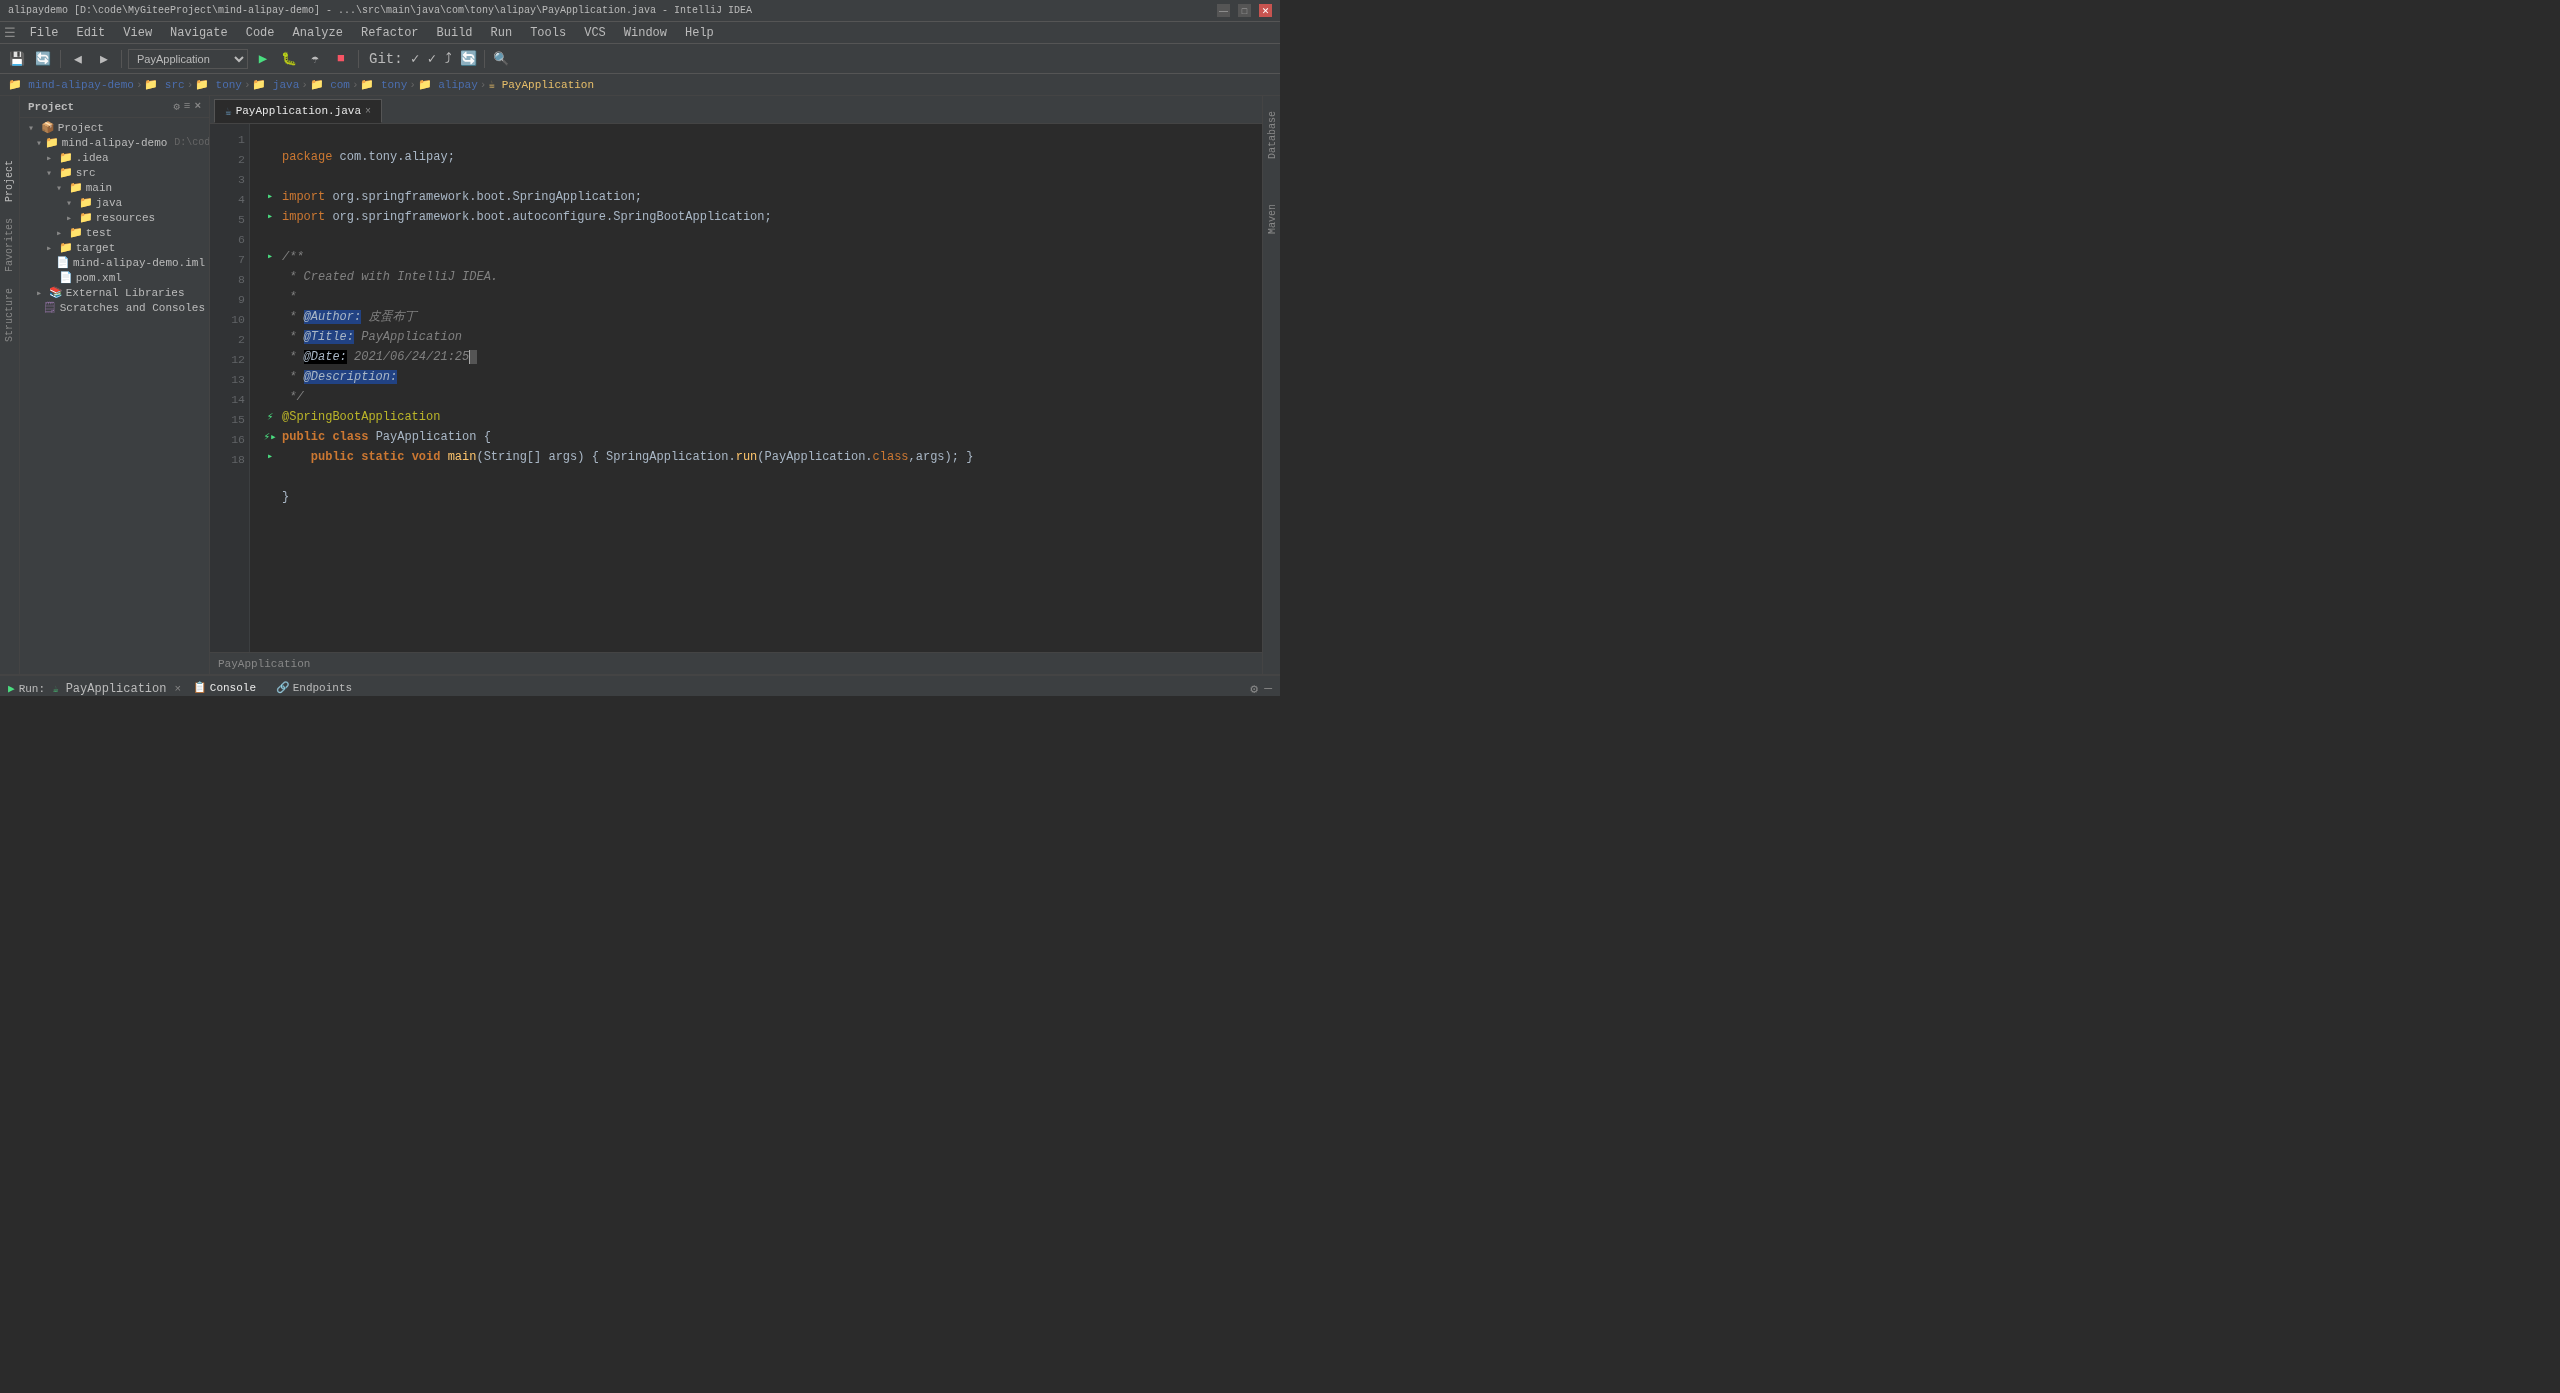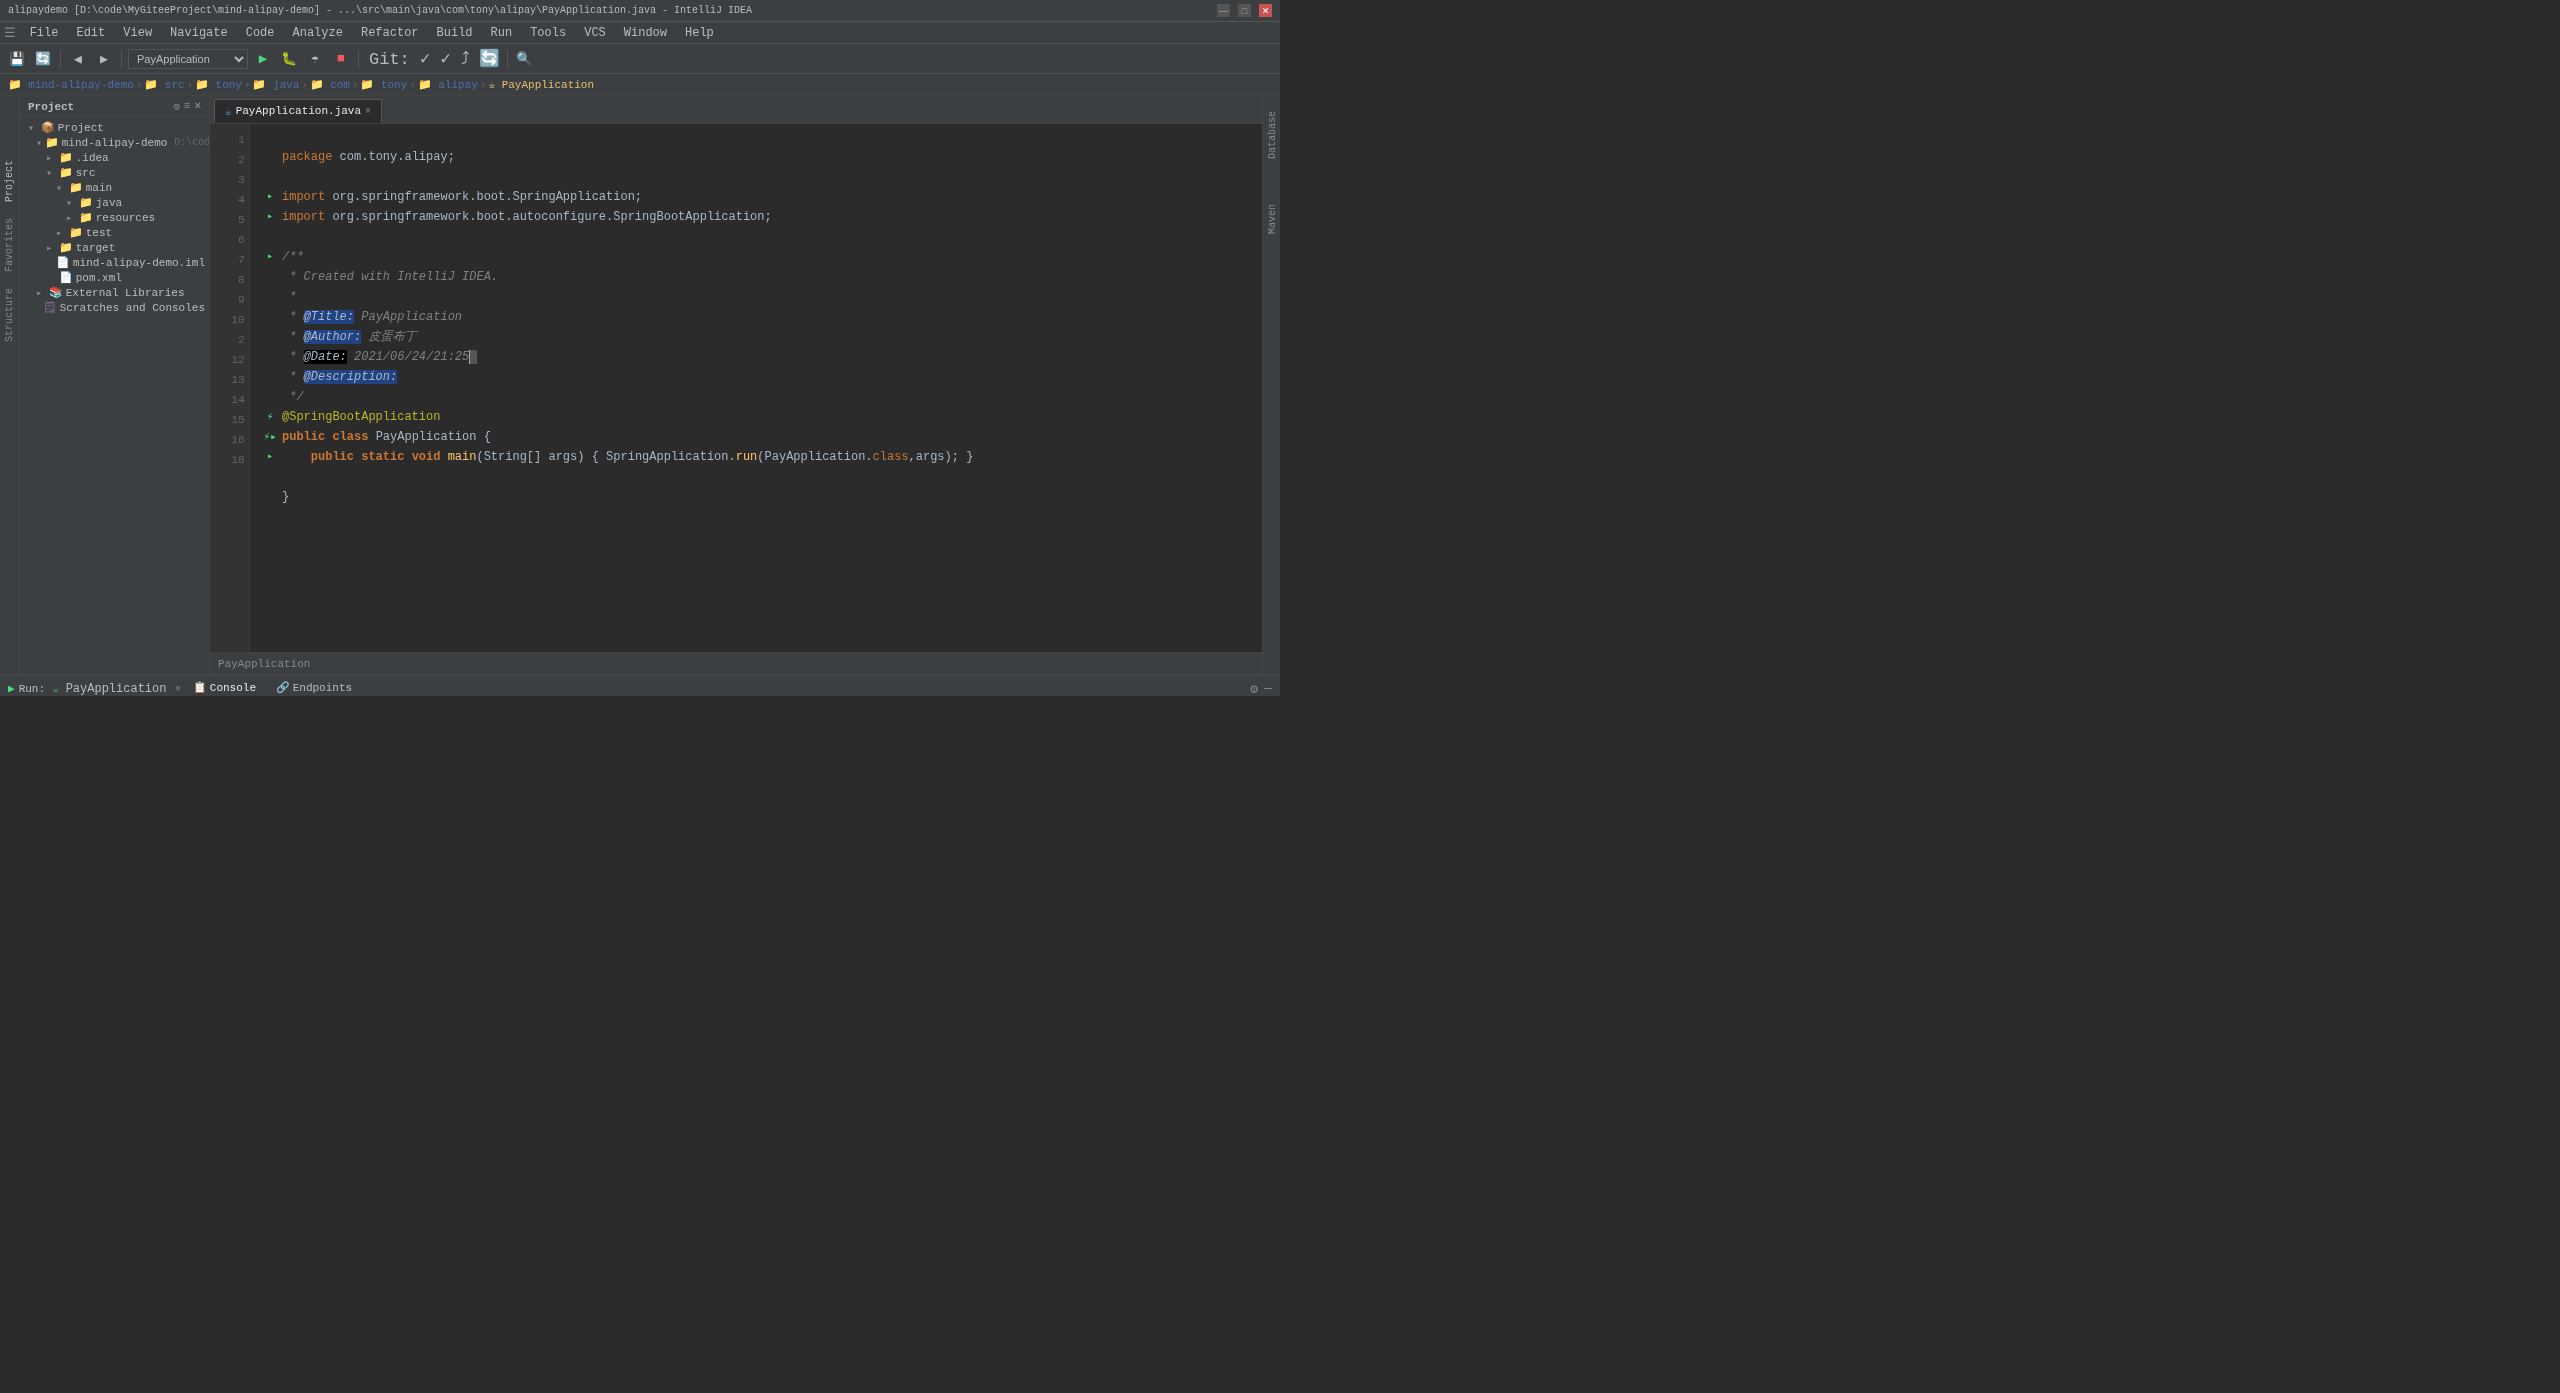--- a/index.html
+++ b/index.html
@@ -70,21 +70,21 @@
     .tb-combo {
       background: #3c3f41;
       border: 1px solid #555;
       color: #bbbbbb;
       font-size: 11px;
       padding: 1px 4px;
       height: 20px;
       min-width: 120px;
     }
     .git-status {
-      font-size: 17px;
+      font-size: 14px;
       color: #bbbbbb;
       margin-left: 4px;
     }
 
     
     #breadcrumb {
       background: #3c3f41;
       height: 22px;
       display: flex;
       align-items: center;
@@ -605,25 +605,25 @@
           <div class="code-line">
             <span class="gutter-icons"></span>
             <span class="comment">&nbsp;* Created with IntelliJ IDEA.</span>
           </div>
           <div class="code-line">
             <span class="gutter-icons"></span>
             <span class="comment">&nbsp;*</span>
           </div>
           <div class="code-line">
             <span class="gutter-icons"></span>
+            <span class="comment">&nbsp;* <span style="background:#214283; color:#a9b7c6; font-style:italic;">@Author:</span> 皮蛋布丁</span>
+          </div>
+          <div class="code-line">
+            <span class="gutter-icons"></span>
             <span class="comment">&nbsp;* <span style="background:#214283; color:#a9b7c6; font-style:italic;">@Title:</span> PayApplication</span>
-          </div>
-          <div class="code-line">
-            <span class="gutter-icons"></span>
-            <span class="comment">&nbsp;* <span style="background:#214283; color:#a9b7c6; font-style:italic;">@Author:</span> 皮蛋布丁</span>
           </div>
           <div class="code-line">
             <span class="gutter-icons"></span>
             <span class="comment">&nbsp;* <span style="background:#000000; color:#a9b7c6; font-style:italic;">@Date:</span> 2021/06/24/21:25<span style="background:#555; color:#ccc; border-left:1px solid #aaa;">&nbsp;</span></span>
           </div>
           <div class="code-line">
             <span class="gutter-icons"></span>
             <span class="comment">&nbsp;* <span style="background:#214283; color:#a9b7c6; font-style:italic;">@Description:</span></span>
           </div>
           <div class="code-line">

